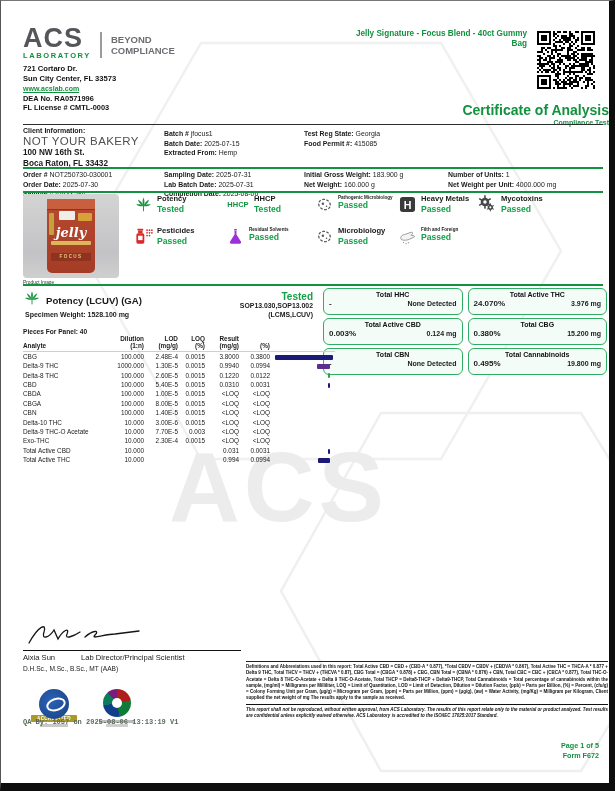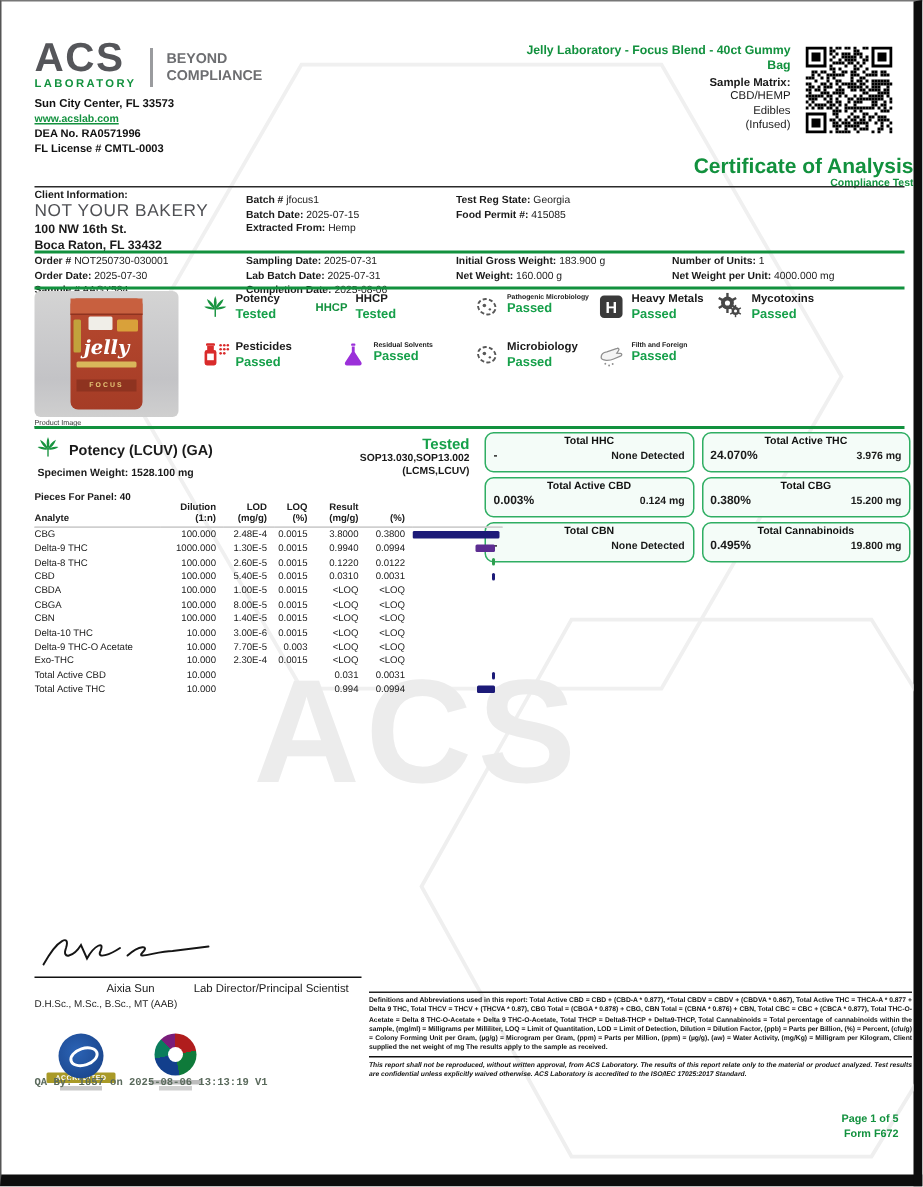--- a/index.html
+++ b/index.html
@@ -66,21 +66,21 @@
   
   .sum-title{display:flex;align-items:center;justify-content:center;gap:4px;color:#12913e;font-weight:bold;font-size:9.5px;}
   .sum-grid{display:grid;grid-template-columns:1fr 1fr;gap:3px 5px;margin-top:3px;}
   .sumbox{border:1.6px solid #2fae63;border-radius:6px;background:#f4fcf8;padding:2px 5px 3px 5px;height:20px;}
   .sb-title{text-align:center;font-size:7px;font-weight:bold;color:#101010;}
   .sb-vals{display:flex;justify-content:space-between;align-items:baseline;margin-top:1px;}
   .sb-left{font-size:8px;font-weight:bold;}
   .sb-right{font-size:7px;font-weight:bold;}
   
   .sig-line{border-bottom:1.2px solid #111;width:218px;margin-top:-3px;}
-  .sig-names{display:flex;gap:26px;font-size:7.6px;margin-top:2px;margin-left:48px;}
+  .sig-names{display:flex;gap:26px;font-size:7.6px;margin-top:2px;}
   .sig-cred{font-size:6.6px;margin-top:3px;}
   .fineprint{font-size:4.5px;line-height:1.4;text-align:justify;color:#111;}
   .fineprint .b1{font-weight:bold;border-top:1px solid #222;padding-top:2px;}
   .fineprint .b2{font-weight:bold;font-style:italic;border-top:1.2px solid #111;margin-top:2px;padding-top:2px;}
   .qa{font-family:"Liberation Mono",monospace;font-size:7px;font-weight:bold;color:#5a6a5c;}
   .pageinfo{text-align:right;color:#12913e;font-weight:bold;font-size:7.2px;line-height:1.35;}
   .logo1{width:46px;text-align:center;}
   .l1circle{width:30px;height:30px;border-radius:50%;background:radial-gradient(circle at 40% 40%,#2b63b5,#173f83);margin:0 auto;position:relative;}
   .l1circle:after{content:"";position:absolute;left:7px;top:9px;width:16px;height:9px;border:2px solid #fff;border-radius:50%;transform:rotate(-18deg);}
   .l1banner{margin-top:-4px;background:#a99a27;color:#fff;font-size:4.6px;font-weight:bold;letter-spacing:.4px;padding:1px 2px;border-radius:1px;}
@@ -166,35 +166,30 @@
   <div class="z" style="left:22px;top:26px;width:230px;">
     <div class="logo-row">
       <div>
         <div class="logo-acs">ACS</div>
         <div class="logo-lab">LABORATORY</div>
       </div>
       <div class="logo-sep"></div>
       <div class="logo-bc"><span>BEYOND</span><br><span>COMPLIANCE</span></div>
     </div>
     <div class="addr">
+      <div>721 Cortaro Dr.</div>
       <div>Sun City Center, FL 33573</div>
       <a class="weblink">www.acslab.com</a>
       <div class="kvline"><b>DEA No.</b> <span>RA0571996</span></div>
       <div class="kvline"><b>FL License #</b> <span>CMTL-0003</span></div>
     </div>
   </div>
 
   <div class="z hdr-right" style="right:82px;top:28px;">
-    <div class="prod-title">Jelly Laboratory - Focus Blend - 40ct Gummy Bag</div>
-    <div class="matrix">
-      <b>Sample Matrix:</b><br>
-      <span>CBD/HEMP</span><br>
-      <span>Edibles</span><br>
-      <span>(Infused)</span>
-    </div>
+    <div class="prod-title">Jelly Signature - Focus Blend - 40ct Gummy Bag</div>
   </div>
 
   <svg class="z" style="right:14px;top:30px;" width="58" height="58" viewBox="0 0 29 29" id="qrsvg">
     <rect x="0" y="0" width="29" height="29" fill="#fff"></rect>
   <g>
         <rect x="0" y="0" width="7" height="7" fill="#000"></rect>
         <rect x="1" y="1" width="5" height="5" fill="#fff"></rect>
         <rect x="2" y="2" width="3" height="3" fill="#000"></rect>
       </g>
       <g>
@@ -619,21 +614,21 @@
 
   <div class="badge" style="left:133px;top:194px;">
     <span class="bicon"><svg viewBox="0 0 24 18">
           <use href="#leaf"></use>
         </svg></span>
     <span>
         <span class="btitle">Potency</span>
         <span class="bstatus">Tested</span>
       </span>
   </div>
-  <div class="badge" style="left:208px;top:194px;align-items:center;">
+  <div class="badge" style="left:225px;top:194px;align-items:center;">
     <span class="bicon hhcp">HHCP</span>
     <span>
         <span class="btitle">HHCP</span>
         <span class="bstatus">Tested</span>
       </span>
   </div>
   <div class="badge small" style="left:314px;top:194px;">
     <span class="bicon"><svg viewBox="0 0 24 24">
           <use href="#microbe"></use>
         </svg></span>

